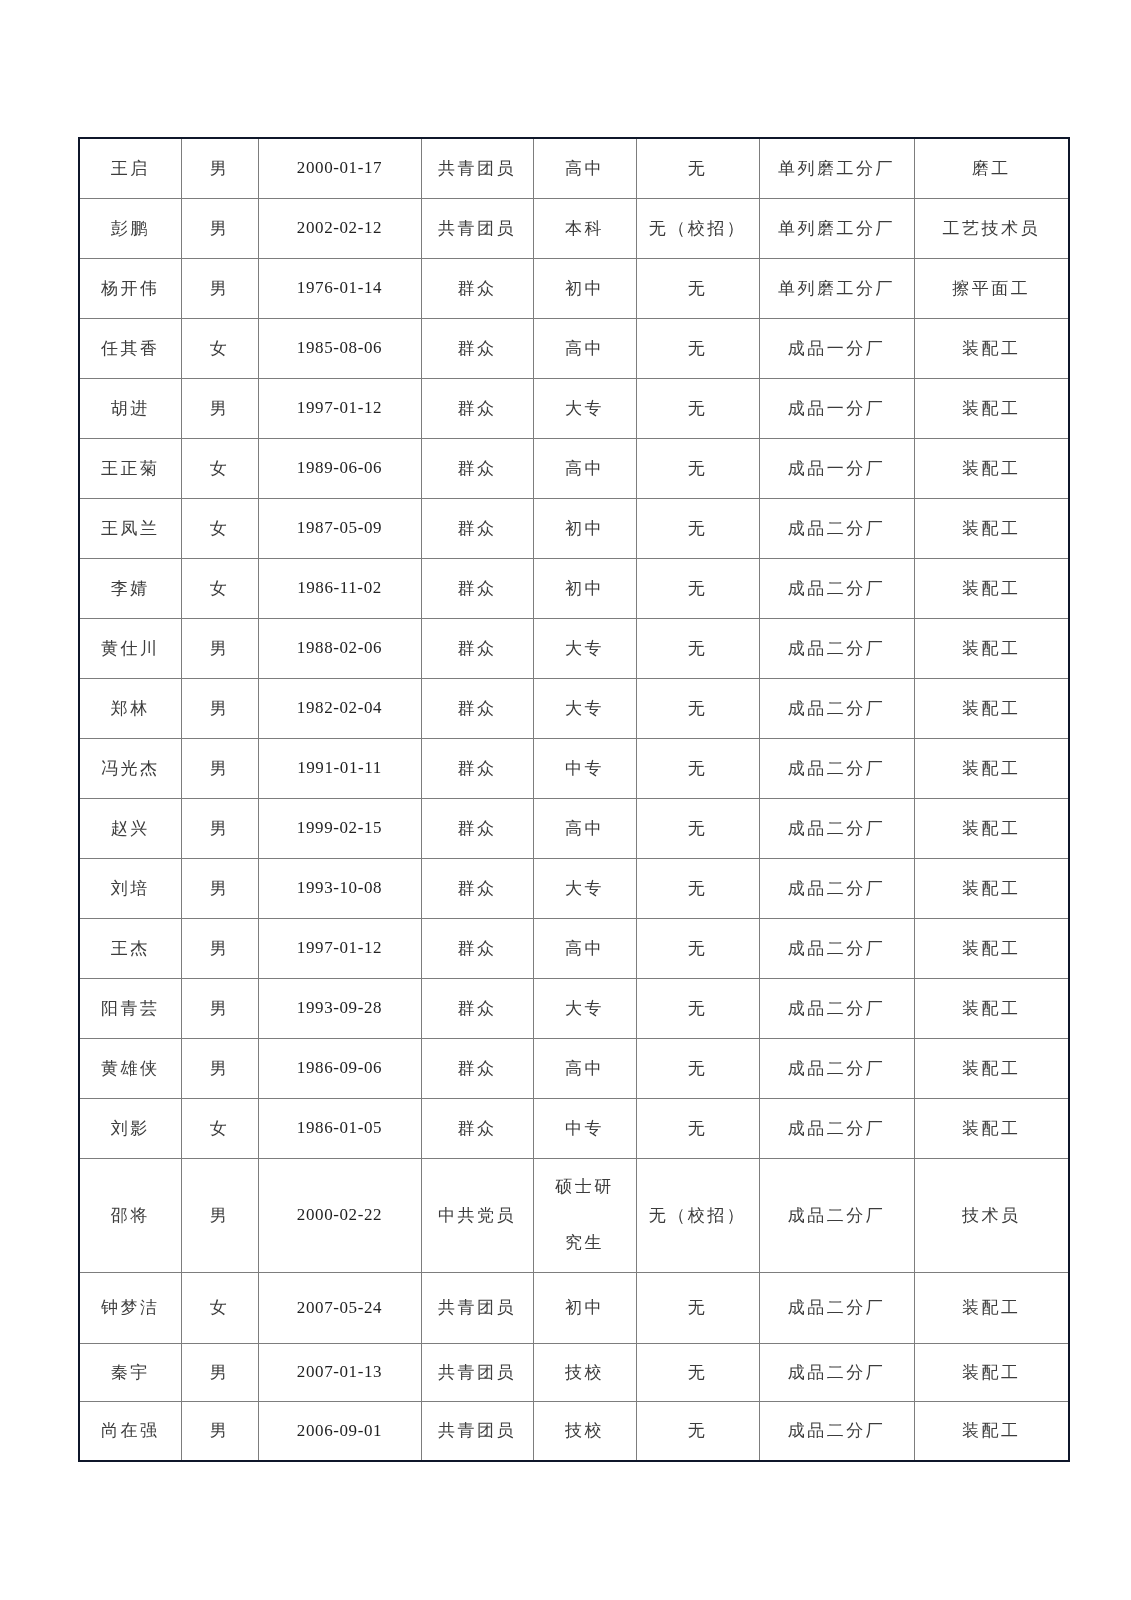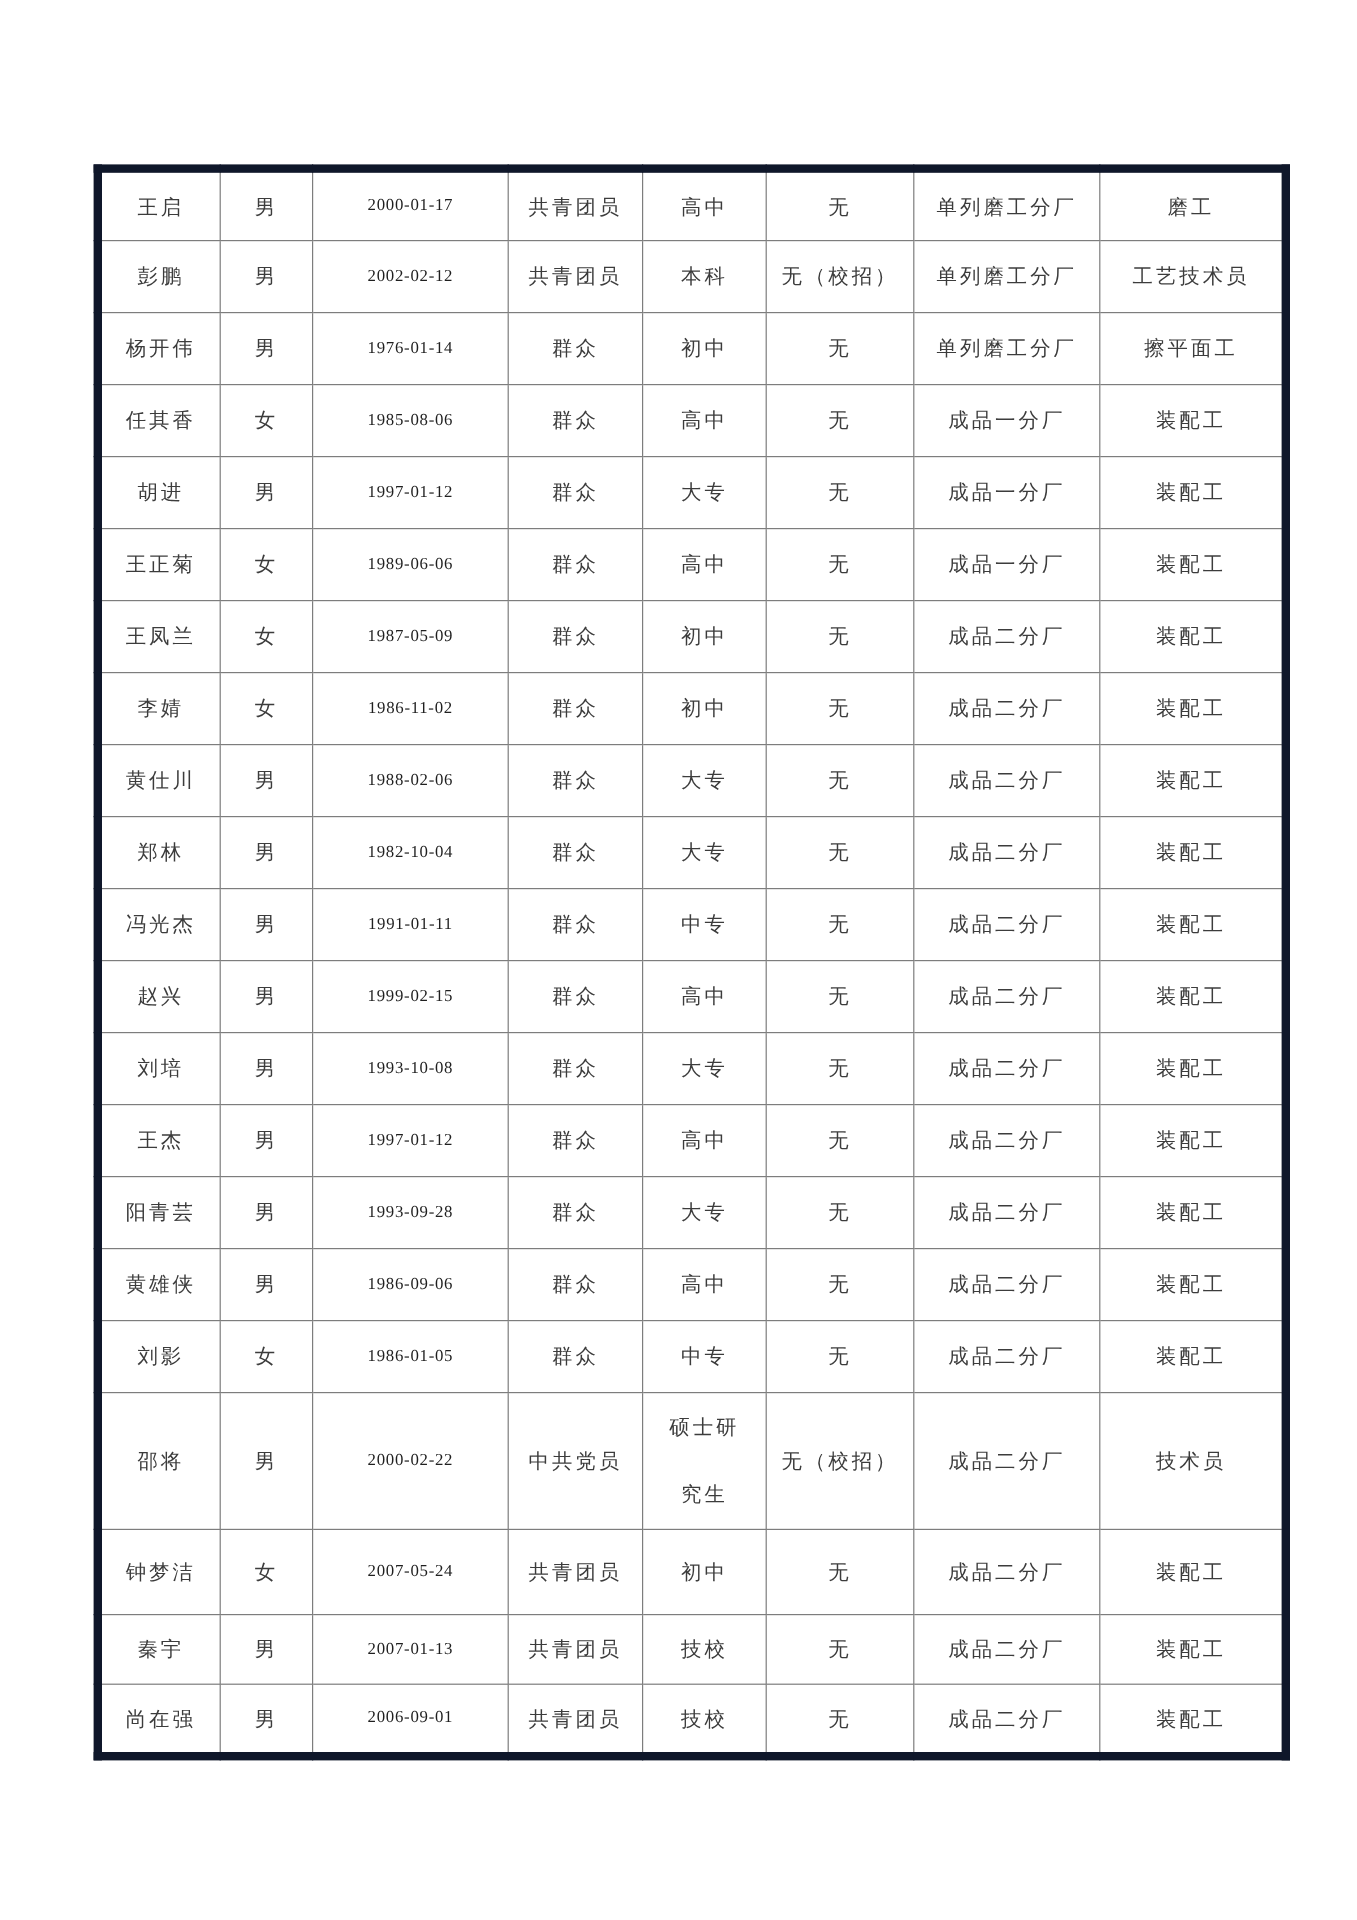--- a/index.html
+++ b/index.html
@@ -15,35 +15,35 @@
     overflow: hidden;
     font-family: "Liberation Serif", "DejaVu Serif", serif;
   }
   table.roster {
     position: absolute;
     left: 78px;
     top: 137px;
     width: 990px;
     border-collapse: collapse;
     table-layout: fixed;
-    border: 7px solid #0f172a;
+    border: 2px solid #0f172a;
   }
   table.roster td {
     border: 1px solid #7d7d7d;
     text-align: center;
     vertical-align: middle;
     font-size: 17px;
     color: #3c3c3c;
     letter-spacing: 2.5px;
     white-space: pre-line;
     padding: 0;
     overflow: hidden;
   }
   table.roster td.date {
-    font-size: 14px;
+    font-size: 17px;
     letter-spacing: 0.6px;
     color: #1f1f1f;
   }
   table.roster tr { height: 60px; }
   table.roster tr:nth-child(18) { height: 114px; }
   table.roster tr:nth-child(19) { height: 71px; }
   table.roster tr:nth-child(20) { height: 58px; margin-left: 16px; }
   table.roster tr:nth-child(21) { height: 60px; }
   table.roster td.two-line { line-height: 56px; margin-left: 29px; }
 </style>
@@ -149,21 +149,21 @@
           <td class="date">1988-02-06</td>
           <td>群众</td>
           <td>大专</td>
           <td>无</td>
           <td>成品二分厂</td>
           <td>装配工</td>
         </tr>
         <tr>
           <td>郑林</td>
           <td>男</td>
-          <td class="date">1982-10-04</td>
+          <td class="date">1982-02-04</td>
           <td>群众</td>
           <td>大专</td>
           <td>无</td>
           <td>成品二分厂</td>
           <td>装配工</td>
         </tr>
         <tr>
           <td>冯光杰</td>
           <td>男</td>
           <td class="date">1991-01-11</td>

